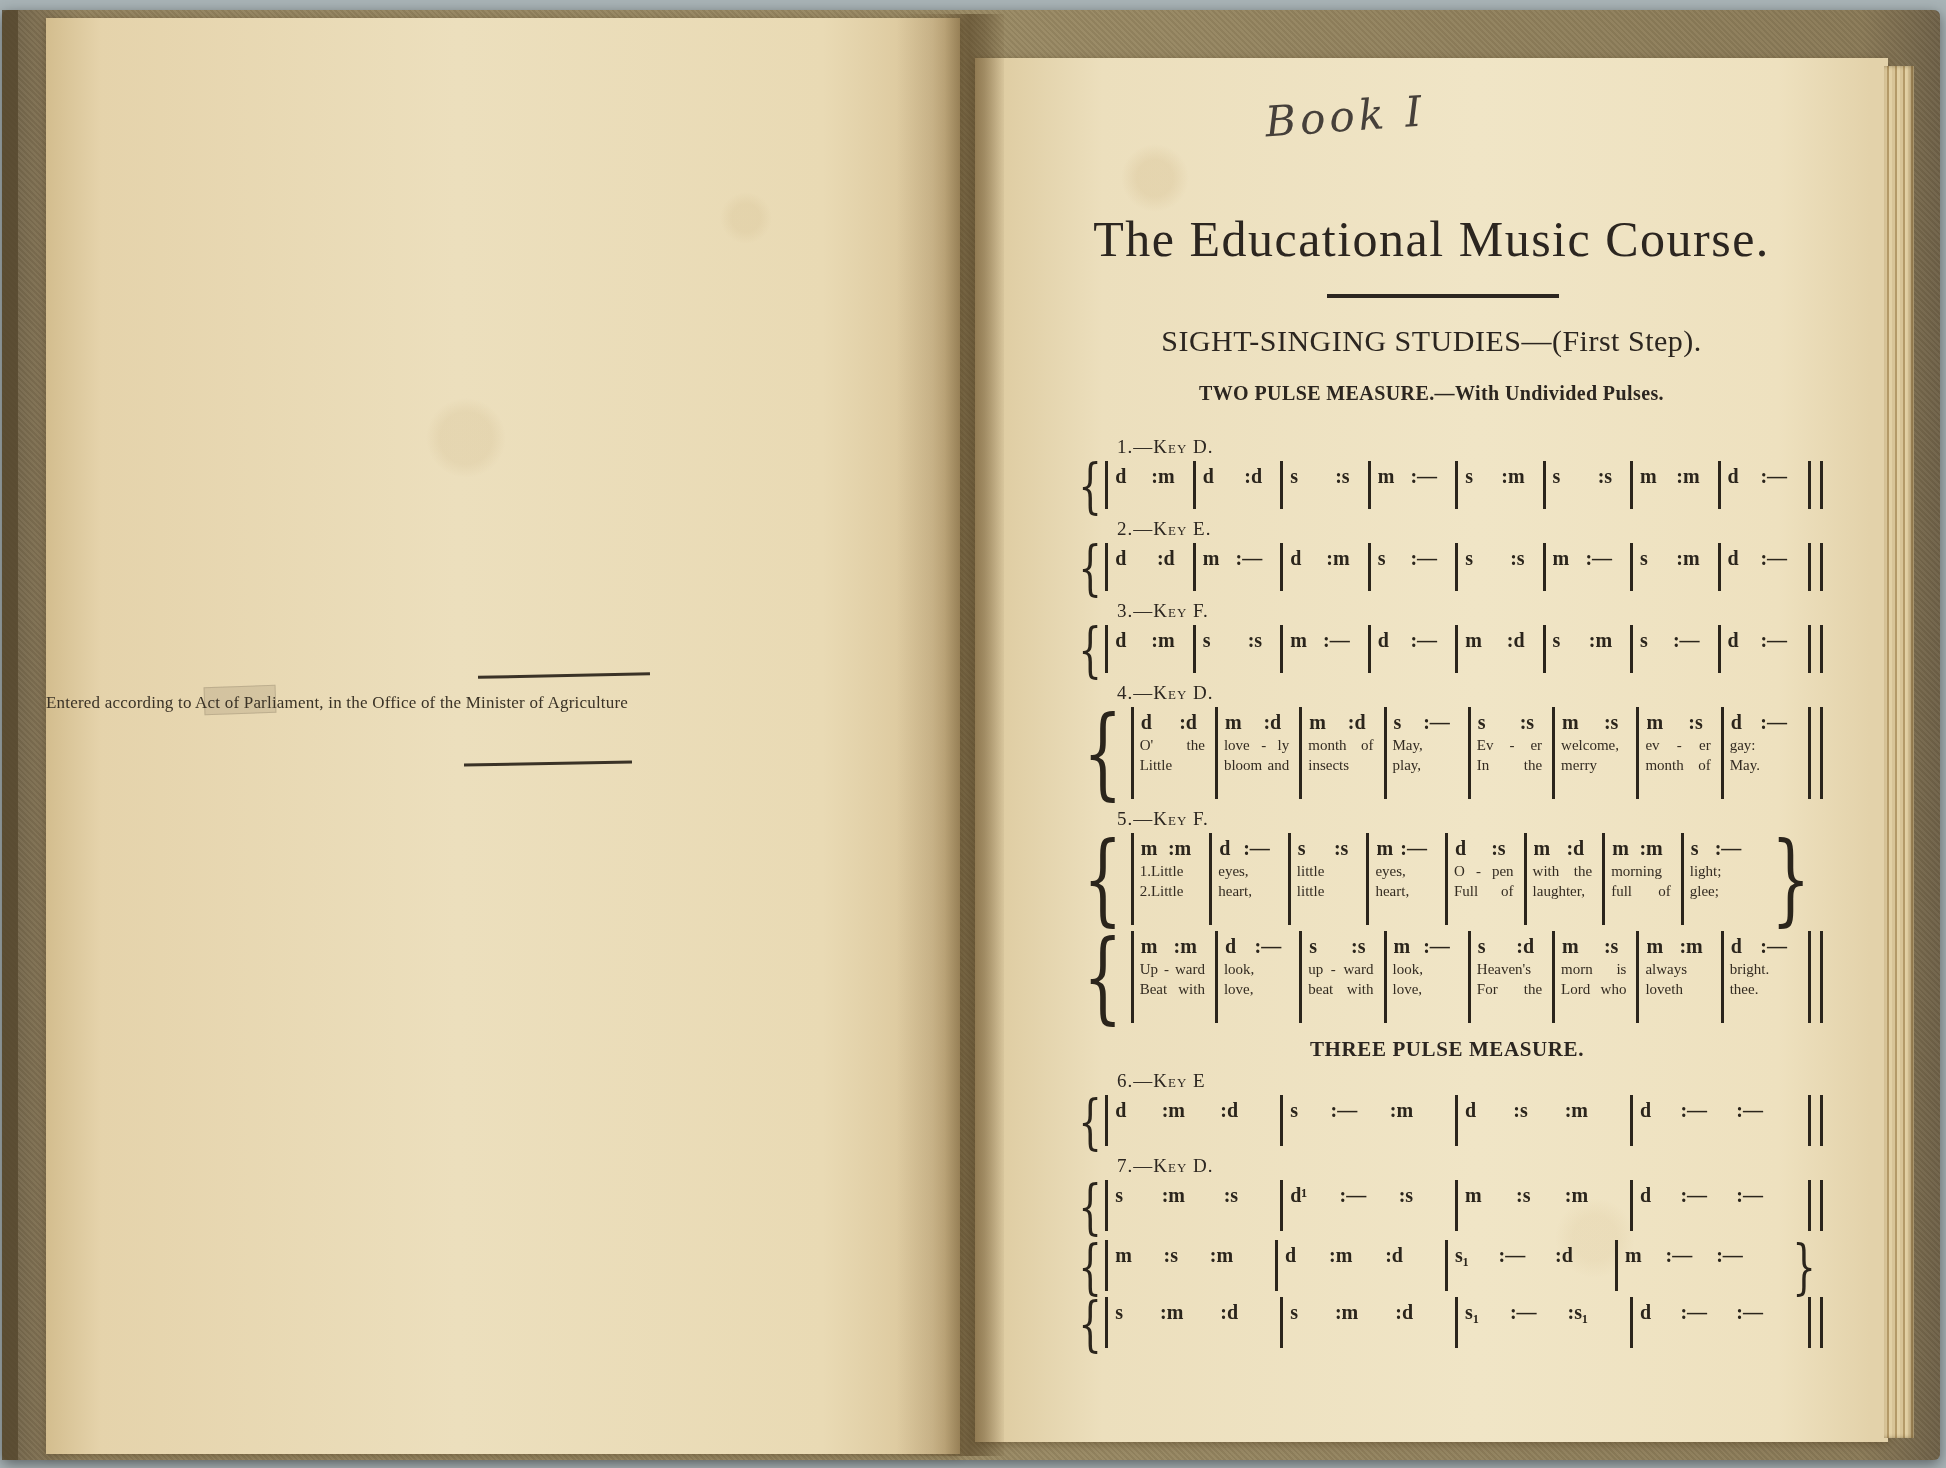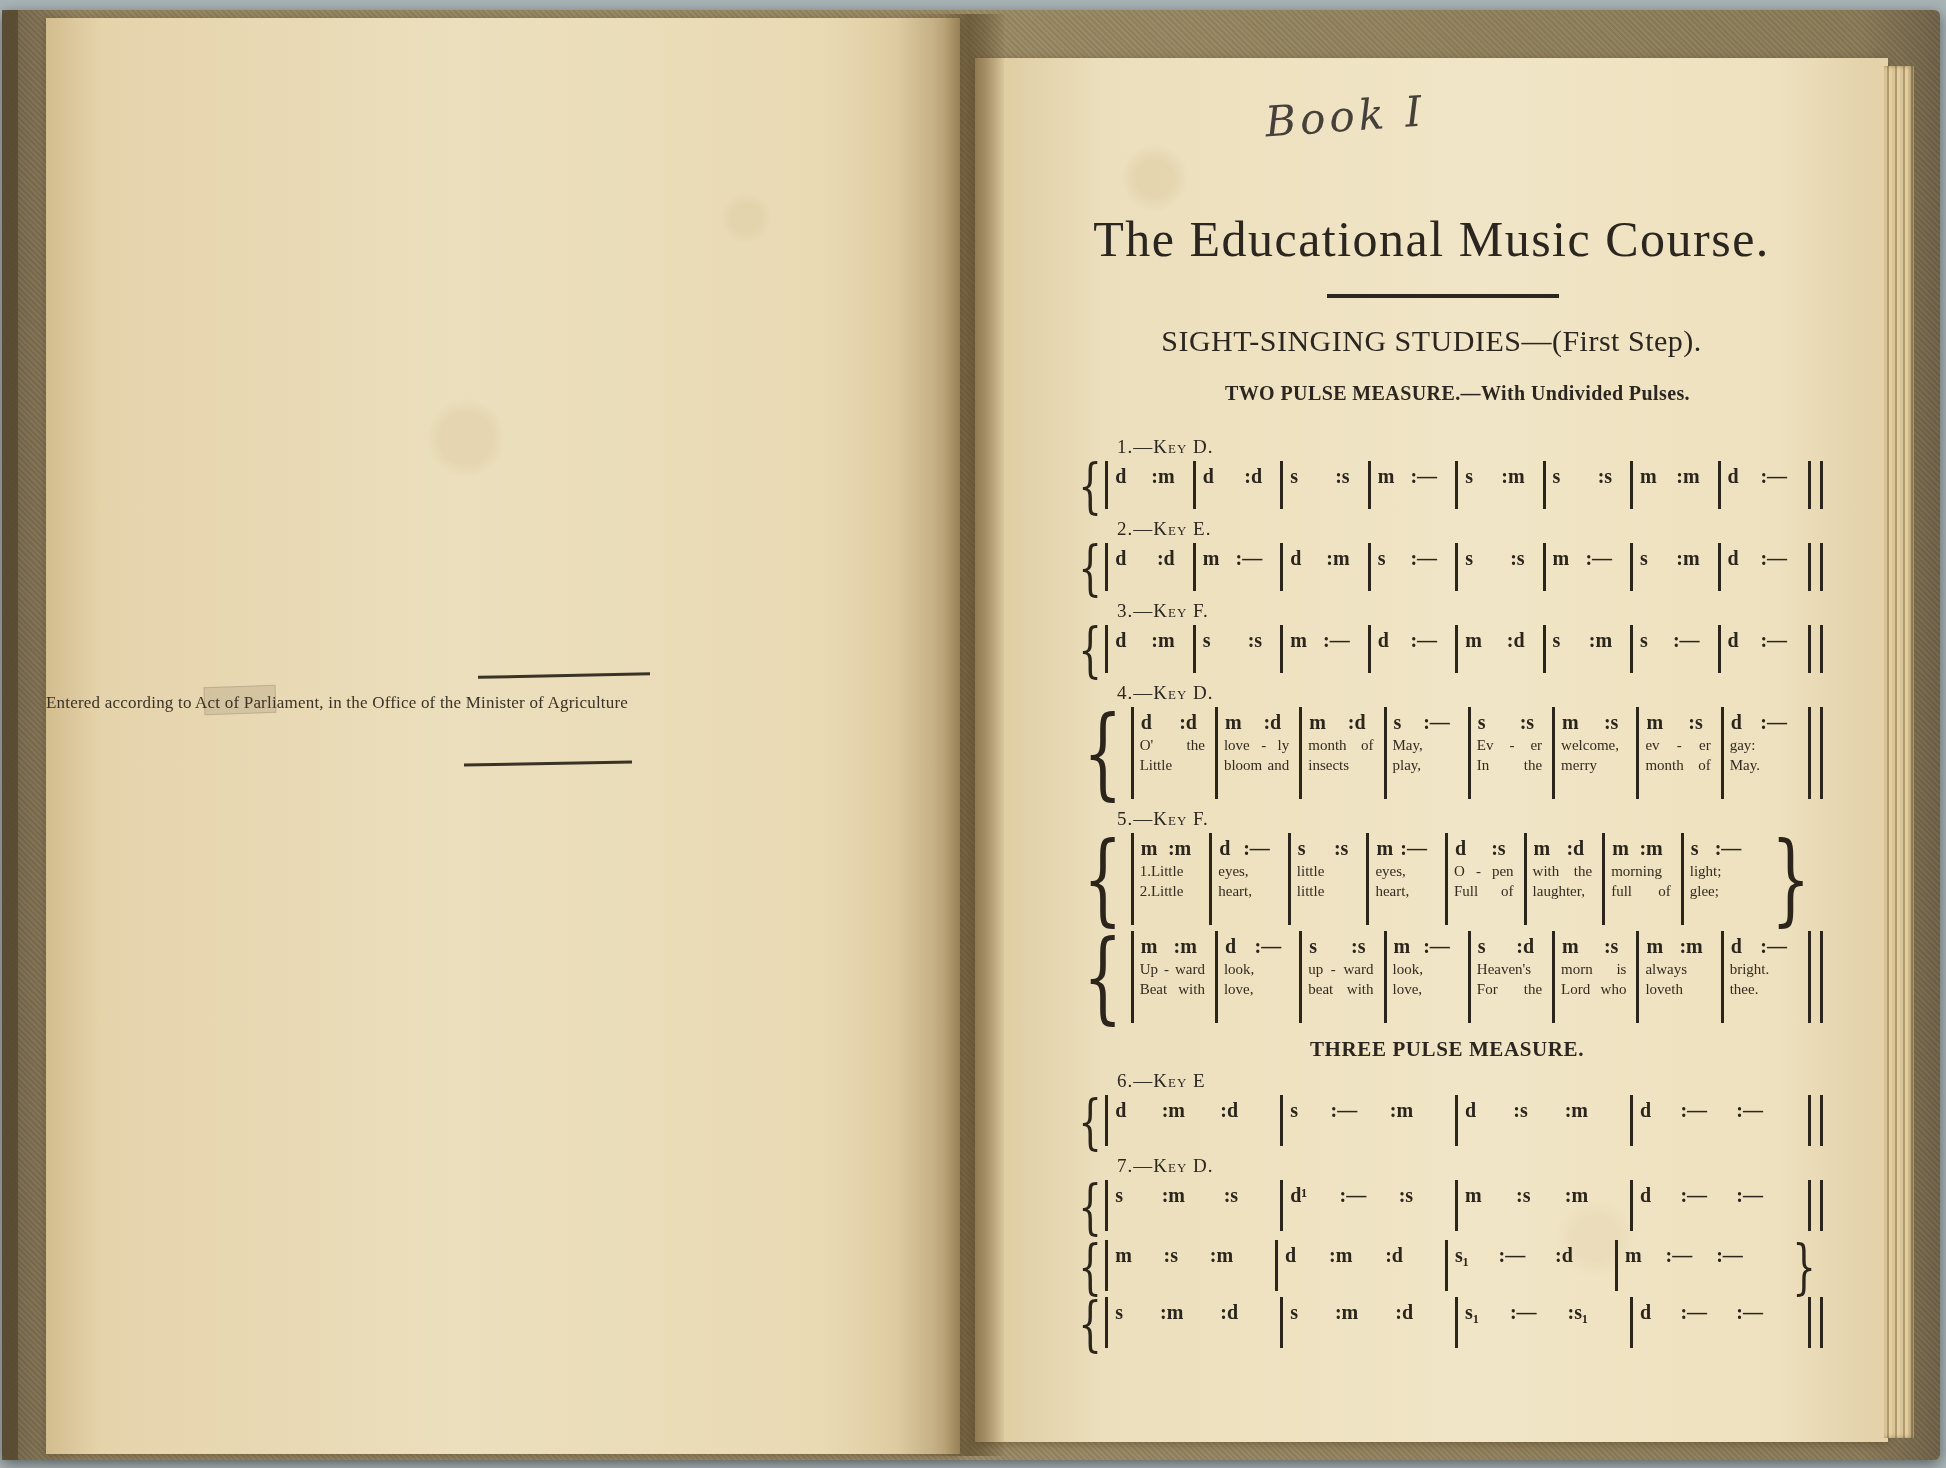--- a/index.html
+++ b/index.html
@@ -46,21 +46,21 @@
   .rp{position:absolute;left:0;top:0;width:100%;height:100%;color:#2f2820;}
   .handwritten{position:absolute;left:290px;top:34px;font-style:italic;
       font-family:"DejaVu Serif","Liberation Serif",serif;font-size:42px;color:#46403a;
       transform:rotate(-4deg);letter-spacing:4px;}
   .title{position:absolute;left:0;top:152px;width:100%;text-align:center;
       font-size:50px;letter-spacing:1.5px;color:#2c2620;}
   .title-rule{position:absolute;left:352px;top:236px;width:232px;height:4px;background:#2c2620;}
   .subtitle{position:absolute;left:0;top:266px;width:100%;text-align:center;
       font-size:30px;letter-spacing:.5px;color:#2c2620;}
   .section-heading{font-weight:bold;text-align:center;color:#2c2620;}
-  .section-1{position:absolute;left:0;top:324px;width:100%;font-size:20px;letter-spacing:.4px;padding-left:26px;}
+  .section-1{position:absolute;left:0;top:324px;width:100%;font-size:20px;letter-spacing:.4px;}
   .section-3{font-size:21px;letter-spacing:.6px;margin:14px 0 8px 0;}
 
   .ex-stack{position:absolute;left:96px;top:378px;width:752px;}
   .exercise{margin-bottom:9px;}
   .ex-label{margin-left:46px;margin-bottom:3px;font-size:19px;font-variant:small-caps;
       letter-spacing:1px;color:#2c2620;}
 
   .system{display:flex;align-items:stretch;margin-bottom:6px;}
   .brace,.endbrace{display:flex;align-items:center;color:#2b251c;}
   .brace span,.endbrace span{display:inline-block;transform:scaleX(.62);

